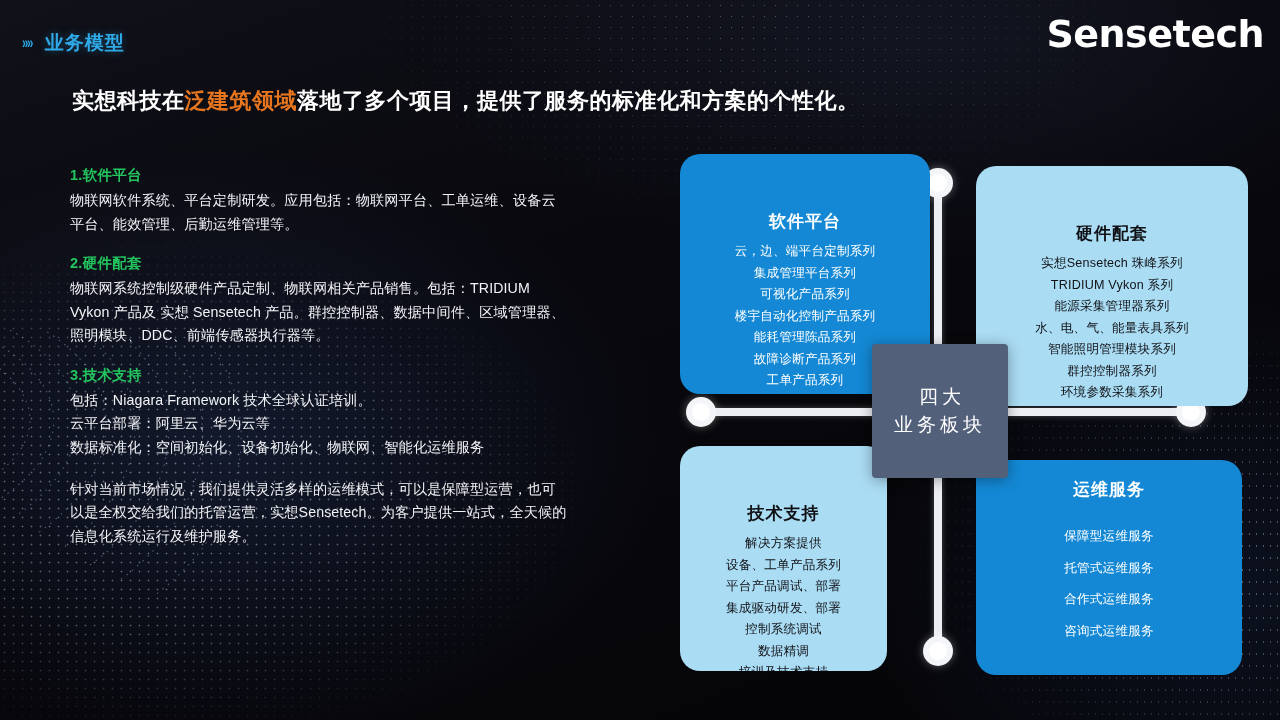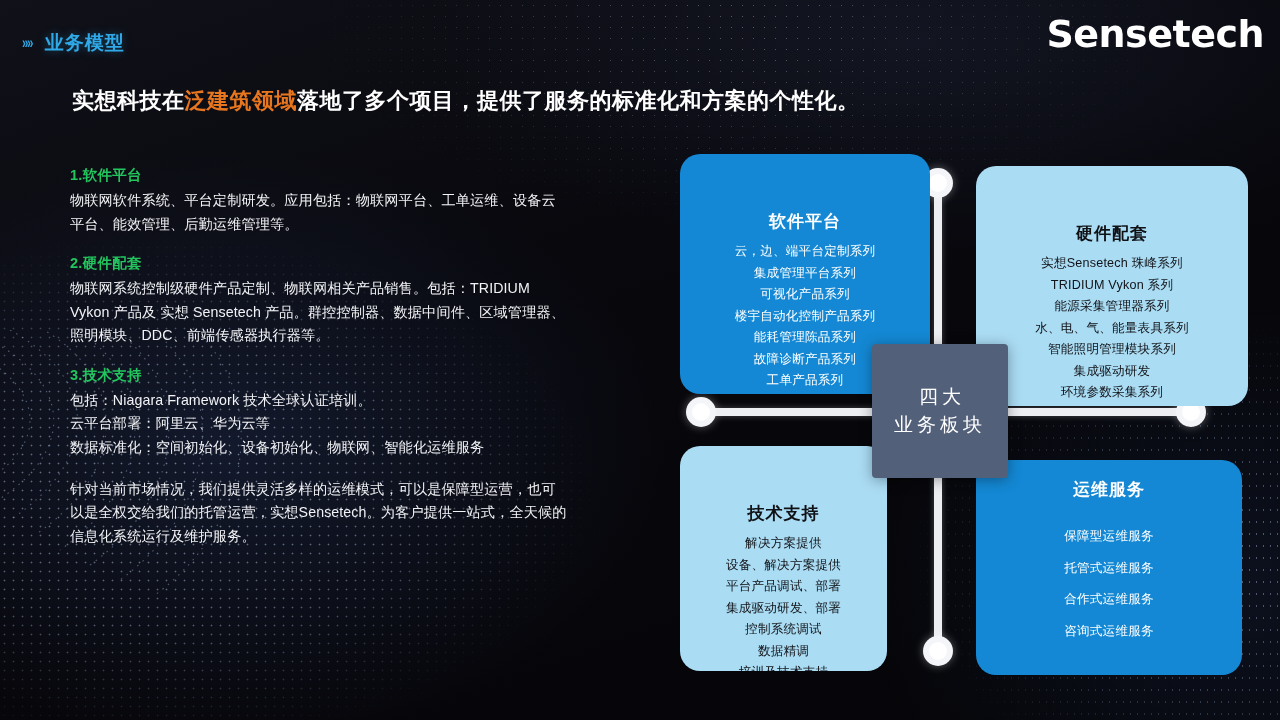--- a/index.html
+++ b/index.html
@@ -226,31 +226,31 @@
   </div>
 
   <div class="card card-light" id="card-hardware">
     <div class="card-title">硬件配套</div>
     <ul class="card-list">
       <li>实想Sensetech 珠峰系列</li>
       <li>TRIDIUM Vykon 系列</li>
       <li>能源采集管理器系列</li>
       <li>水、电、气、能量表具系列</li>
       <li>智能照明管理模块系列</li>
-      <li>集成驱动研发</li>
+      <li>群控控制器系列</li>
       <li>环境参数采集系列</li>
       <li>计数模块系列</li>
     </ul>
   </div>
 
   <div class="card card-light" id="card-support">
     <div class="card-title">技术支持</div>
     <ul class="card-list">
       <li>解决方案提供</li>
-      <li>设备、解决方案提供</li>
+      <li>设备、工单产品系列</li>
       <li>平台产品调试、部署</li>
       <li>集成驱动研发、部署</li>
       <li>控制系统调试</li>
       <li>数据精调</li>
       <li>培训及技术支持</li>
     </ul>
   </div>
 
   <div class="card card-dark" id="card-ops">
     <div class="card-title" style="margin-top:4px;margin-bottom:26px;">运维服务</div>

